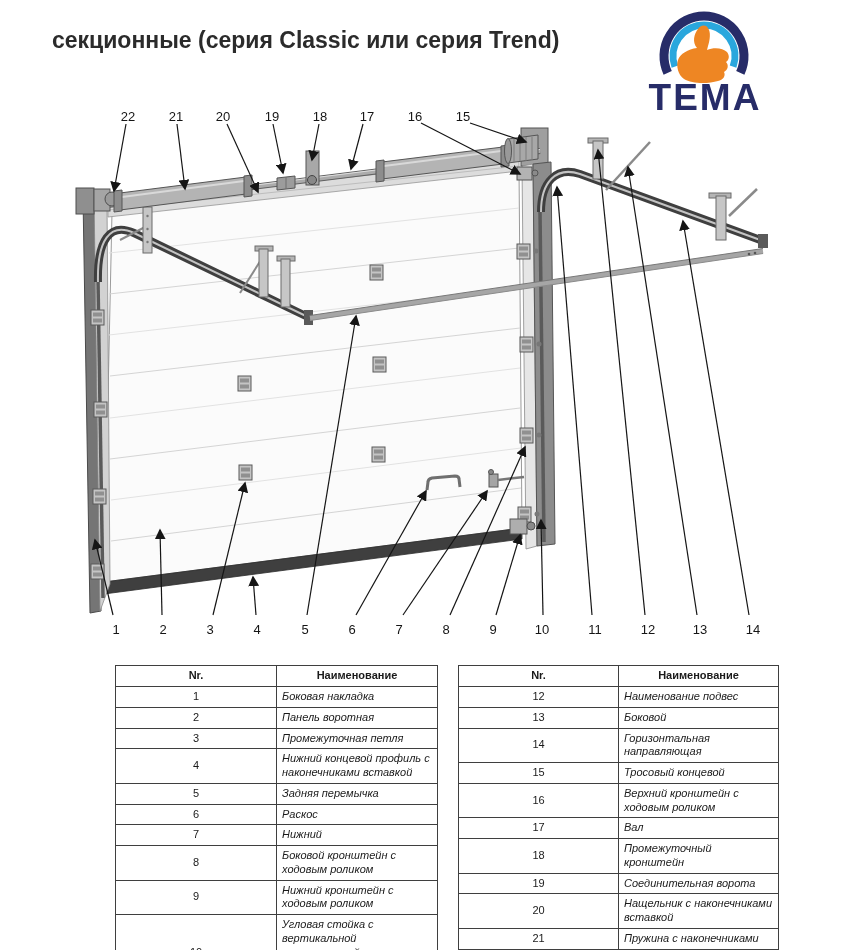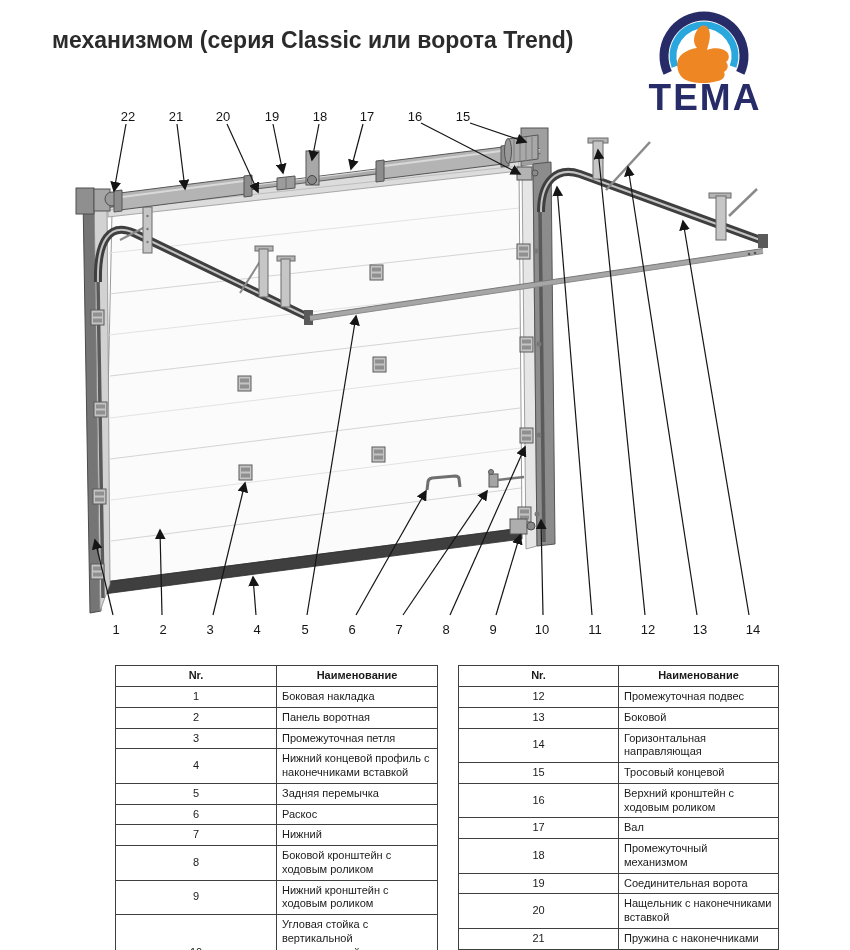--- a/index.html
+++ b/index.html
@@ -10,30 +10,30 @@
   .logo-svg{position:absolute;left:640px;top:8px;}
   .diagram-svg{position:absolute;left:0;top:0;}
   .leader{stroke:#151515;stroke-width:1.2;fill:none;}
   .callout-num{font-size:13px;fill:#151515;text-anchor:middle;}
   .table-wrap{position:absolute;background:#fff;}
   table.parts{border-collapse:collapse;width:100%;table-layout:fixed;}
   table.parts th,table.parts td{border:1px solid #3f3f3f;font-size:11px;color:#1a1a1a;
       padding:3px 5px;vertical-align:middle;line-height:1.25;}
   table.parts th{font-weight:bold;text-align:center;height:14px;}
   table.parts td.nr{text-align:center;width:22px;}
-  table.parts td.nm{white-space:pre-line;}
+  table.parts td.nm{white-space:pre-line;font-style:italic;}
   table.parts tr{height:20px;}
 </style>
 </head>
 <body>
 
 <div class="canvas">
 
   <div class="title">
-    <div>механизмом (серия Classic или ворота Trend)</div>
+    <div>секционные (серия Classic или серия Trend)</div>
   </div>
 
   <svg class="logo-svg" width="132" height="106" viewBox="0 0 132 106">
     <circle cx="64" cy="48" r="28" fill="#ffffff"></circle>
     <path d="M 27.7 64.9 A 40 40 0 1 1 100.3 64.9" fill="none" stroke="#272c68" stroke-width="9"></path>
     <path d="M 34.9 58.6 A 31 31 0 1 1 93.1 58.6" fill="none" stroke="#2aa7dd" stroke-width="7"></path>
     <path d="M 57 40 C 52 34 54 26 58 21 C 60 17 66 16 68 20 C 71 24 70 32 68 38 L 67 42
              C 74 39 83 40 87 44 C 90 48 89 52 86 54 C 89 57 88 62 84 64 C 86 68 83 72 78 73
              C 68 76 52 76 44 71 C 38 67 36 58 38 52 C 40 46 48 41 57 40 Z" fill="#ee8623"></path>
     <text x="65" y="102" text-anchor="middle" font-size="37" font-weight="bold" fill="#272c68" letter-spacing="2">TEMA</text>
@@ -318,21 +318,21 @@
     <table class="parts">
       <thead>
         <tr>
           <th class="nr">Nr.</th>
           <th>Наименование</th>
         </tr>
       </thead>
       <tbody>
           <tr>
             <td class="nr">12</td>
-            <td class="nm">Промежуточная подвес</td>
+            <td class="nm">Наименование подвес</td>
           </tr>
           <tr>
             <td class="nr">13</td>
             <td class="nm">Боковой</td>
           </tr>
           <tr>
             <td class="nr">14</td>
             <td class="nm">Горизонтальная направляющая</td>
           </tr>
           <tr>
@@ -342,21 +342,21 @@
           <tr>
             <td class="nr">16</td>
             <td class="nm">Верхний кронштейн с ходовым роликом</td>
           </tr>
           <tr>
             <td class="nr">17</td>
             <td class="nm">Вал</td>
           </tr>
           <tr>
             <td class="nr">18</td>
-            <td class="nm">Промежуточный механизмом</td>
+            <td class="nm">Промежуточный кронштейн</td>
           </tr>
           <tr>
             <td class="nr">19</td>
             <td class="nm">Соединительная ворота</td>
           </tr>
           <tr>
             <td class="nr">20</td>
             <td class="nm">Нащельник с наконечниками вставкой</td>
           </tr>
           <tr>

